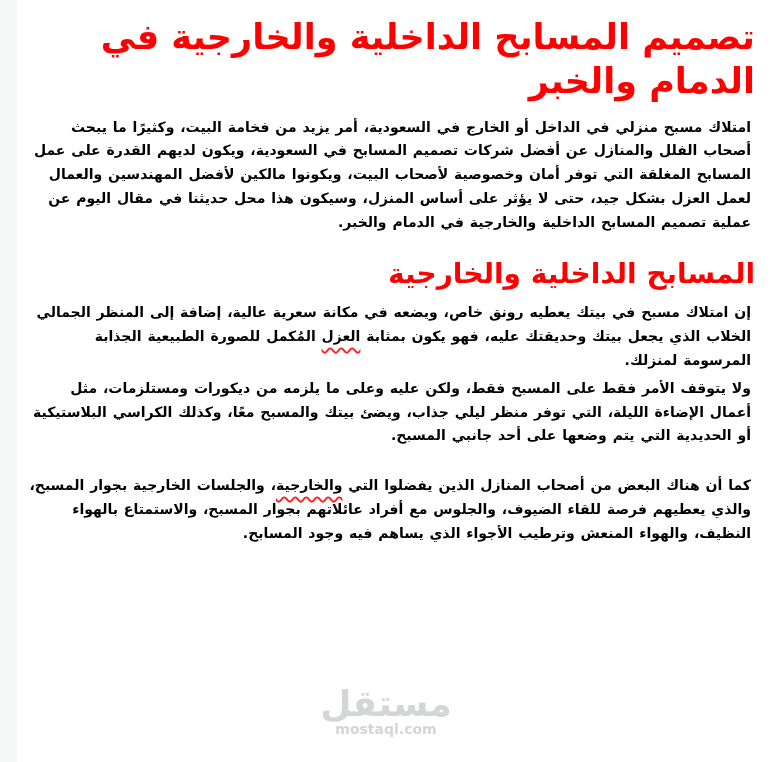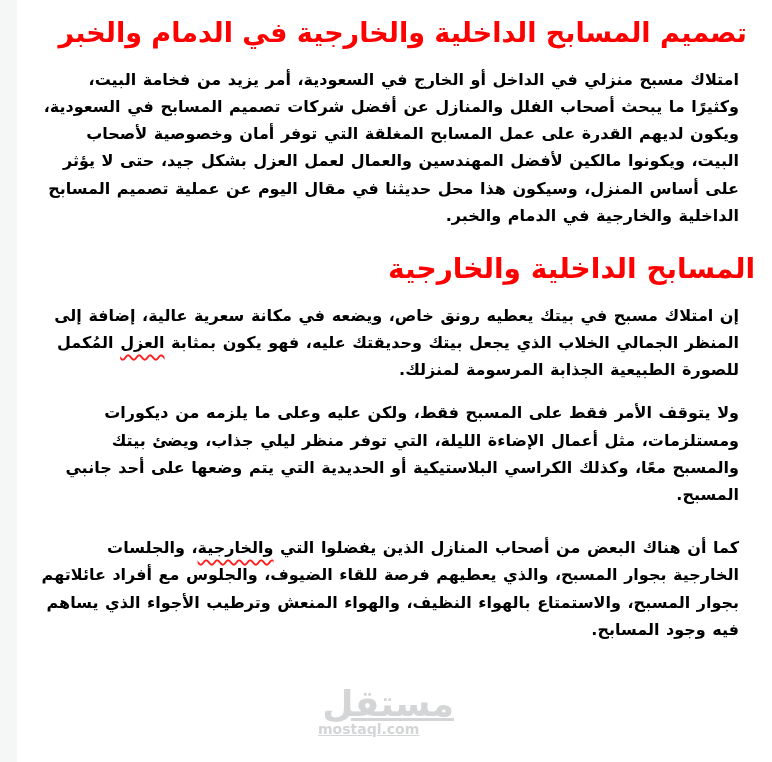--- a/index.html
+++ b/index.html
@@ -17,42 +17,42 @@
     background:var(--bg);
     font-family:"DejaVu Sans", sans-serif;
   }
   .page{position:relative;width:772px;height:762px;direction:rtl;}
   .scroll-strip{
     position:absolute;left:0;top:0;width:17px;height:762px;
     background:var(--track);z-index:2;
   }
   .watermark{
     position:absolute;left:318px;top:686px;width:136px;z-index:0;
-    color:var(--watermark);direction:rtl;
-    user-select:none;pointer-events:none;line-height:1;text-decoration:underline;
+    text-align:center;color:var(--watermark);direction:rtl;
+    user-select:none;pointer-events:none;line-height:1;
   }
   .watermark .wm-ar{display:block;font-size:36px;font-weight:bold;letter-spacing:1px;}
   .watermark .wm-domain{display:block;font-size:14px;font-weight:bold;direction:ltr;margin-top:0;}
   article{
     position:absolute;top:12px;right:17px;left:24px;z-index:1;
     direction:rtl;text-align:right;color:var(--body);
   }
   h1{
-    font-size:27px;line-height:1.25;font-weight:bold;color:var(--red);
-    margin:4px 8px 12px 0;
+    font-size:35px;line-height:1.25;font-weight:bold;color:var(--red);
+    margin:4px 0 12px 0;
   }
   h2{
     font-size:28px;line-height:1.25;font-weight:bold;color:var(--red);
     margin:22px 0 10px 0;
   }
   section{margin:0;}
   section.spaced{margin-top:26px;}
   p{
-    font-size:16px;font-weight:bold;line-height:1.7;
-    margin:16px;color:var(--body);
+    font-size:14px;font-weight:bold;line-height:1.7;
+    margin:4px;color:var(--body);
     word-spacing:1px;
   }
   .sp-err{
     text-decoration-line:underline;
     text-decoration-style:wavy;
     text-decoration-color:var(--squiggle);
     text-decoration-thickness:1.5px;
     text-underline-offset:6px;
     text-decoration-skip-ink:none;
   }

